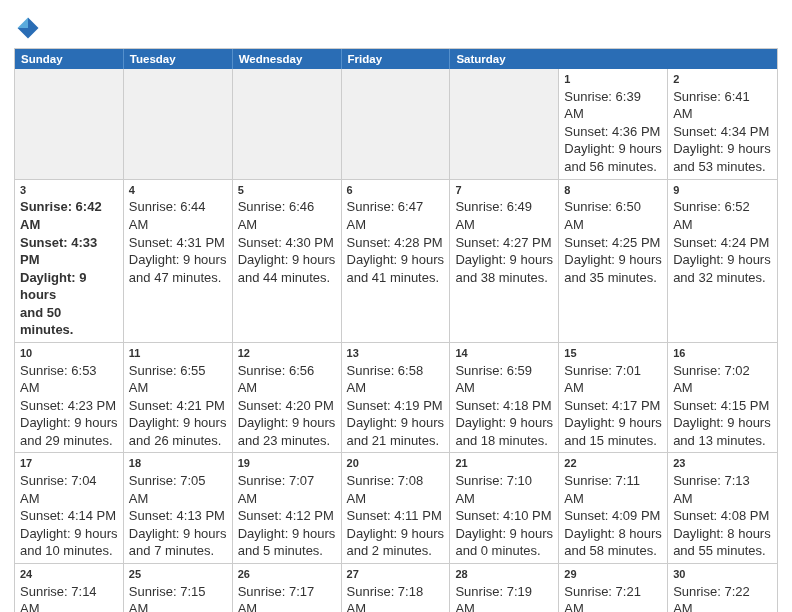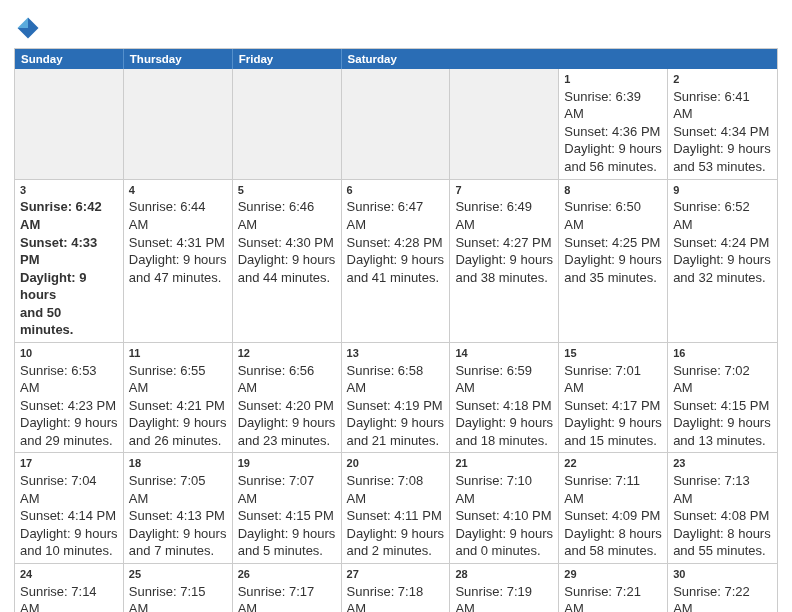--- a/index.html
+++ b/index.html
@@ -133,21 +133,22 @@
     </div>
     <div class="title-block">
       <div class="month-title"></div>
       <div class="subtitle"></div>
     </div>
   </div>
 
   <div class="calendar">
     <div class="cal-header-row">
     <div class="cal-header-cell">Sunday</div>
-        <div class="cal-header-cell">Thursday</div>
+        <div class="cal-header-cell">Tuesday</div>
+        <div class="cal-header-cell">Wednesday</div>
         <div class="cal-header-cell">Friday</div>
         <div class="cal-header-cell">Saturday</div>
       </div>
     <div class="cal-body">
     <div class="cal-row">
           <div class="cal-cell gray-bg"></div>
           <div class="cal-cell gray-bg"></div>
           <div class="cal-cell gray-bg"></div>
           <div class="cal-cell gray-bg"></div>
           <div class="cal-cell gray-bg"></div>
@@ -223,21 +224,21 @@
         <div class="cal-row">
           <div class="cal-cell"><span class="day-num">17</span><span class="cell-text" style="white-space: pre-line;">Sunrise: 7:04 AM
 Sunset: 4:14 PM
 Daylight: 9 hours
 and 10 minutes.</span></div>
           <div class="cal-cell"><span class="day-num">18</span><span class="cell-text" style="white-space: pre-line;">Sunrise: 7:05 AM
 Sunset: 4:13 PM
 Daylight: 9 hours
 and 7 minutes.</span></div>
           <div class="cal-cell"><span class="day-num">19</span><span class="cell-text" style="white-space: pre-line;">Sunrise: 7:07 AM
-Sunset: 4:15 PM
+Sunset: 4:12 PM
 Daylight: 9 hours
 and 5 minutes.</span></div>
           <div class="cal-cell"><span class="day-num">20</span><span class="cell-text" style="white-space: pre-line;">Sunrise: 7:08 AM
 Sunset: 4:11 PM
 Daylight: 9 hours
 and 2 minutes.</span></div>
           <div class="cal-cell"><span class="day-num">21</span><span class="cell-text" style="white-space: pre-line;">Sunrise: 7:10 AM
 Sunset: 4:10 PM
 Daylight: 9 hours
 and 0 minutes.</span></div>

